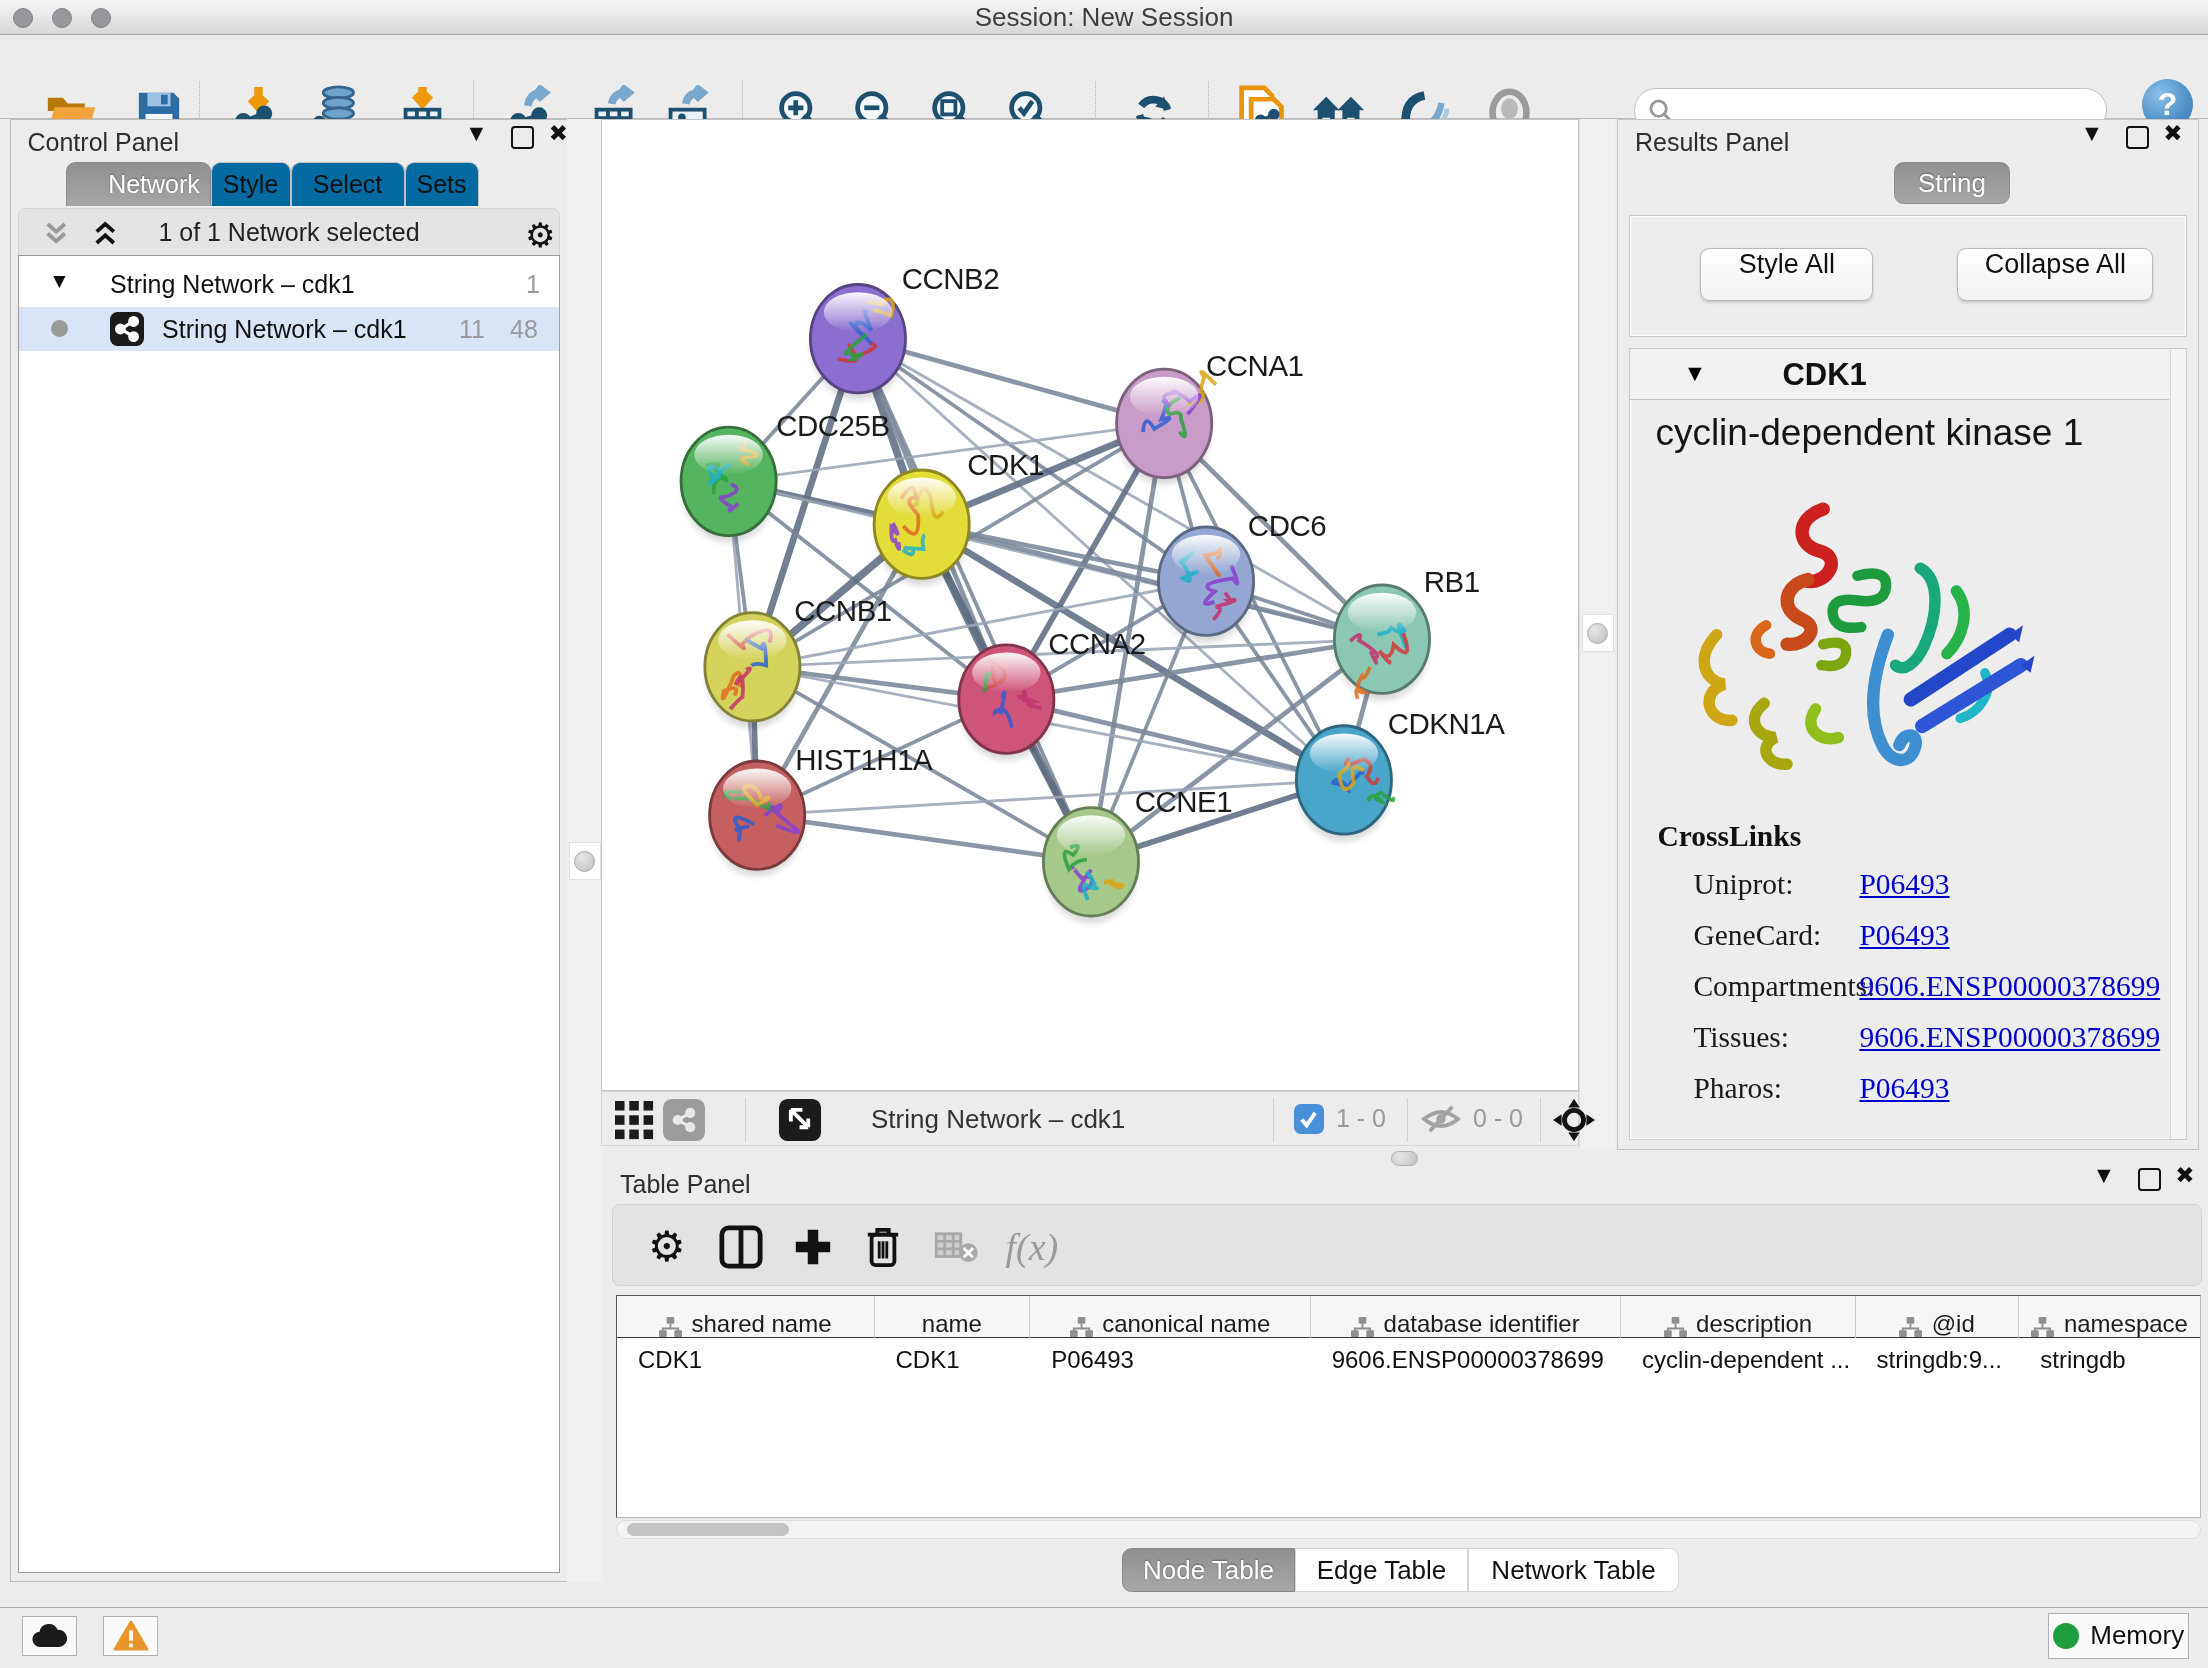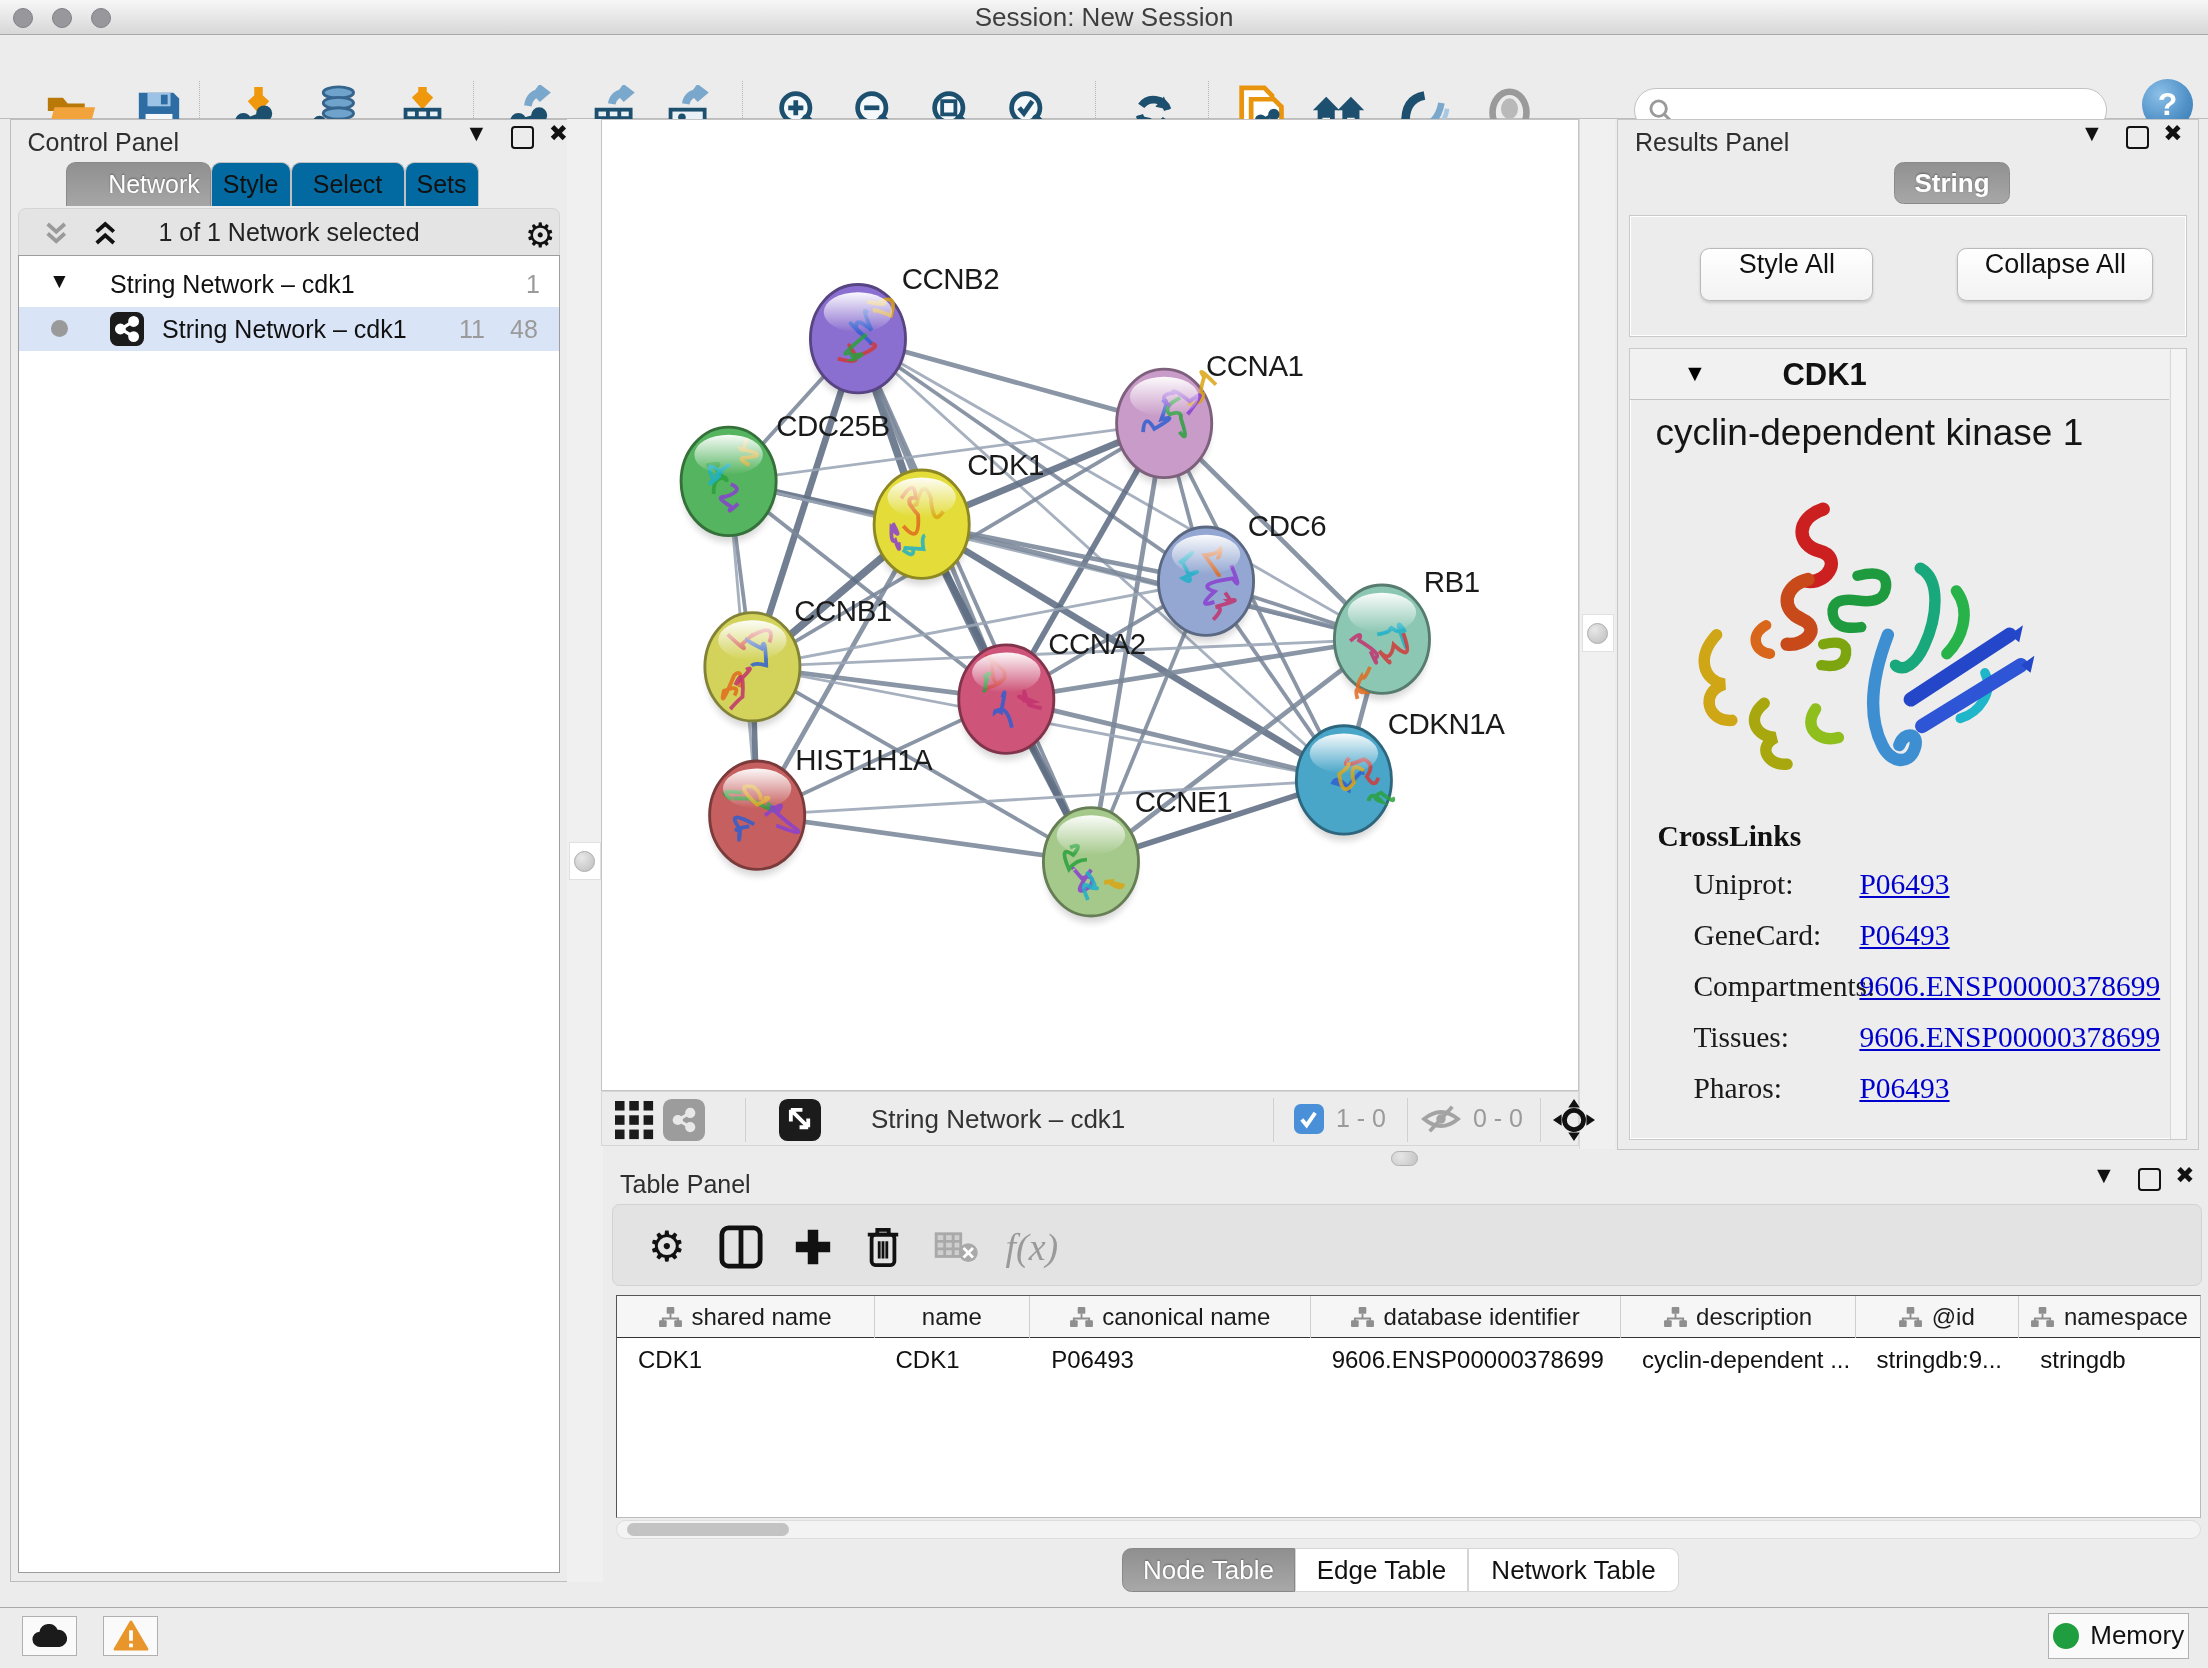--- a/index.html
+++ b/index.html
@@ -48,21 +48,21 @@
   
   #canvas { left:601px; top:119px; width:978px; height:972px; background:#fff; border:1px solid #c4c4c4; }
   #canvas-status { left:601px; top:1091px; width:978px; height:55px; background:#ececec; border:1px solid #d6d6d6; }
   #canvas-status .sep { position:absolute; top:5.7px; height:44px; border-left:1.9px solid #d0d0d0; }
   .cs-num { position:absolute; top:12.4px; font-size:25px; color:#9a9a9a; }
   #cs-name { position:absolute; left:269px; top:12.4px; font-size:26px; color:#333; }
 
   
   #results-panel { left:1617px; top:119px; width:582px; height:1031px; background:#ececec; border:1px solid #c6c6c6; }
   #string-tab { position:absolute; left:276px; top:42px; width:116px; height:42px; background:linear-gradient(#919191,#a7a7a7); border:1px solid #8a8a8a;
-      border-radius:9.5px; color:#fff; font-size:26px; text-align:center; line-height:40px; text-shadow:0 -1px 1.9px rgba(0,0,0,.35);font-weight:bold; }
+      border-radius:9.5px; color:#fff; font-size:26px; text-align:center; line-height:40px; text-shadow:0 -1px 1.9px rgba(0,0,0,.35); }
   #rp-btnbox { position:absolute; left:11.4px; right:11.4px; top:95px; height:122px; background:#ececec; border:1.9px solid #c9c9c9; box-shadow:inset 0 0 0 1px #fff; }
   .rp-btn { position:absolute; top:32px; height:53px; background:linear-gradient(#ffffff,#f2f2f2); border:1px solid #b9b9b9; border-radius:9.5px;
       font-size:27px; color:#111; text-align:center; box-shadow:0 1.9px 2.9px rgba(0,0,0,.15); }
   #rp-content { position:absolute; left:11.4px; right:11.4px; top:228px; bottom:9.5px; background:#ededed; border:1.9px solid #c9c9c9; box-shadow:inset 0 0 0 1px #fff; }
   #gene-header { position:absolute; left:0; right:17px; top:0; height:51px; background:#f1f1f1; border-bottom:1.9px solid #c4c4c4; }
   #gene-name { position:absolute; left:152px; top:7.6px; font-size:31px; font-weight:bold; color:#111; }
   #gene-desc { position:absolute; left:25px; top:63px; font-size:37px; color:#151515; }
   #structure { position:absolute; left:41px; top:143px; }
   #crosslinks { position:absolute; left:27px; top:471px; font-family:"Liberation Serif",serif; }
   #crosslinks h3 { font-size:29.5px; color:#111; margin-bottom:15px; }
@@ -71,21 +71,21 @@
   .xl-row a { position:absolute; left:202px; color:#0000cc; text-decoration:underline; }
   #rp-scroll { position:absolute; right:0; top:0; bottom:0; width:16px; background:#f4f4f4; border-left:1px solid #d8d8d8; }
 
   
   #table-panel { left:599px; top:1162px; width:1609px; height:439px; }
   #tp-toolbar { position:absolute; left:13.3px; right:5.7px; top:42px; height:82px; background:#e3e3e3; border:1px solid #d2d2d2; border-radius:7.6px; }
   .tp-ic { position:absolute; top:15px; width:53px; height:53px; display:flex; align-items:center; justify-content:center; }
   #fx { font-family:"Liberation Serif",serif; font-style:italic; font-size:38px; color:#9a9a9a; }
   #ntable { position:absolute; left:17px; top:133px; width:1585px; height:223px; background:#fff; border:1.9px solid #555; border-right:1px solid #bbb; border-bottom:1px solid #bbb; }
   #thead { position:absolute; left:0; top:0; right:0; height:42px; background:#f6f6f6; border-bottom:1.9px solid #333; display:flex; }
-  .th { position:relative; height:42px; border-right:1.9px solid #cfcfcf; display:flex; align-items:center; justify-content:center; gap:9.5px; font-size:24px; color:#1c1c1c; overflow:hidden; white-space:nowrap; }
+  .th { position:relative; height:42px; border-right:1.9px solid #cfcfcf; display:flex; align-items:flex-end; justify-content:center; gap:9.5px; font-size:24px; color:#1c1c1c; overflow:hidden; white-space:nowrap; }
   #trow { position:absolute; left:0; top:44px; right:0; height:40px; display:flex; }
   .td { height:40px; padding-left:21px; font-size:24px; color:#111; display:flex; align-items:center; overflow:hidden; white-space:nowrap; }
   #hscroll { position:absolute; left:17px; top:358px; width:1585px; height:19px; background:#f3f3f3; border:1px solid #ddd; border-radius:9.5px; }
   #hscroll i { position:absolute; left:9.5px; top:1.9px; width:162px; height:13.3px; background:#c3c3c3; border-radius:7.6px; display:block; }
   #tp-tabs { position:absolute; left:523px; top:386px; display:flex; }
   .bt-tab { height:44px; line-height:42px; font-size:26px; text-align:center; background:#fff; border:1px solid #d5d5d5; color:#111; }
   .bt-tab:first-child { border-radius:9.5px 0 0 9.5px; }
   .bt-tab:last-child { border-radius:0 9.5px 9.5px 0; }
   .bt-tab.sel { background:linear-gradient(#8f8f8f,#a8a8a8); color:#fff; text-shadow:0 -1px 1.9px rgba(0,0,0,.35); border-color:#888; }
 

